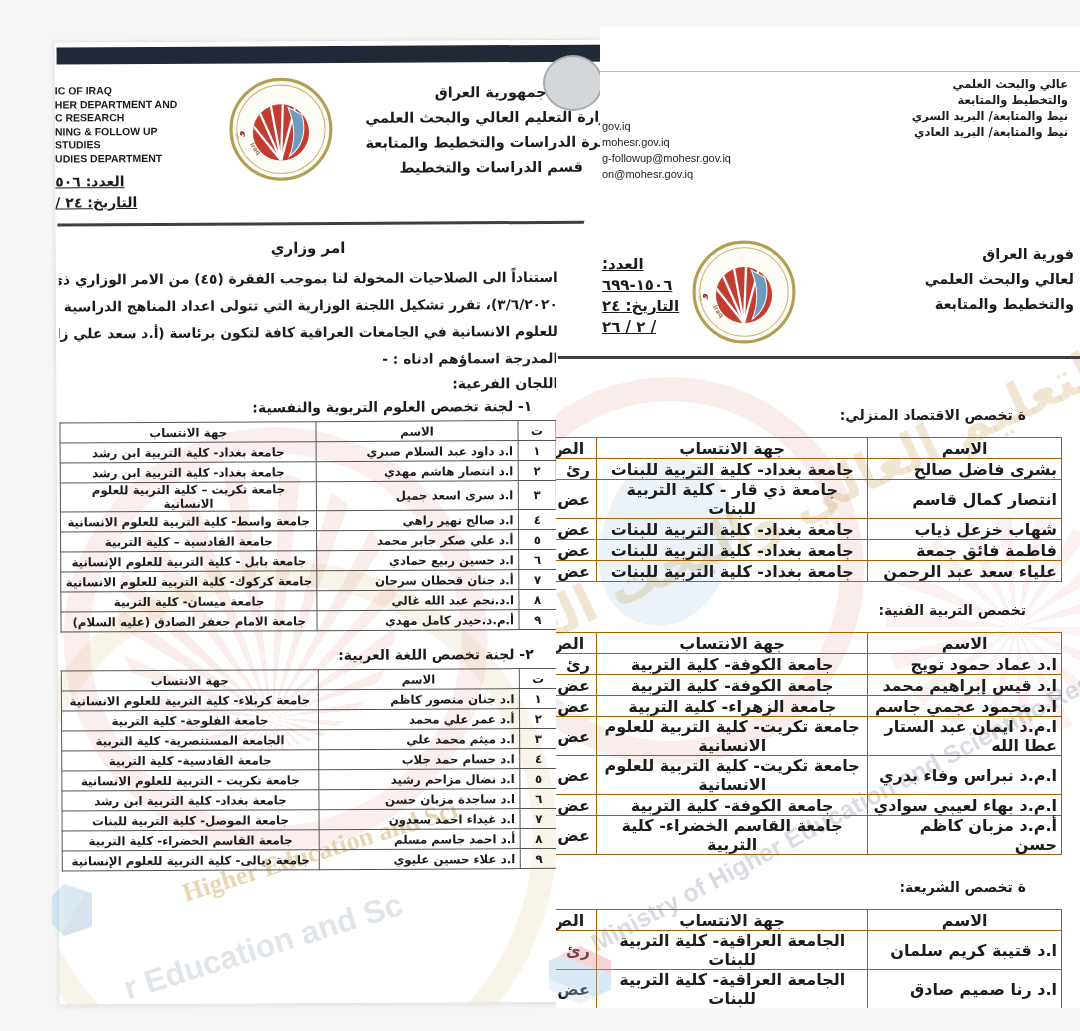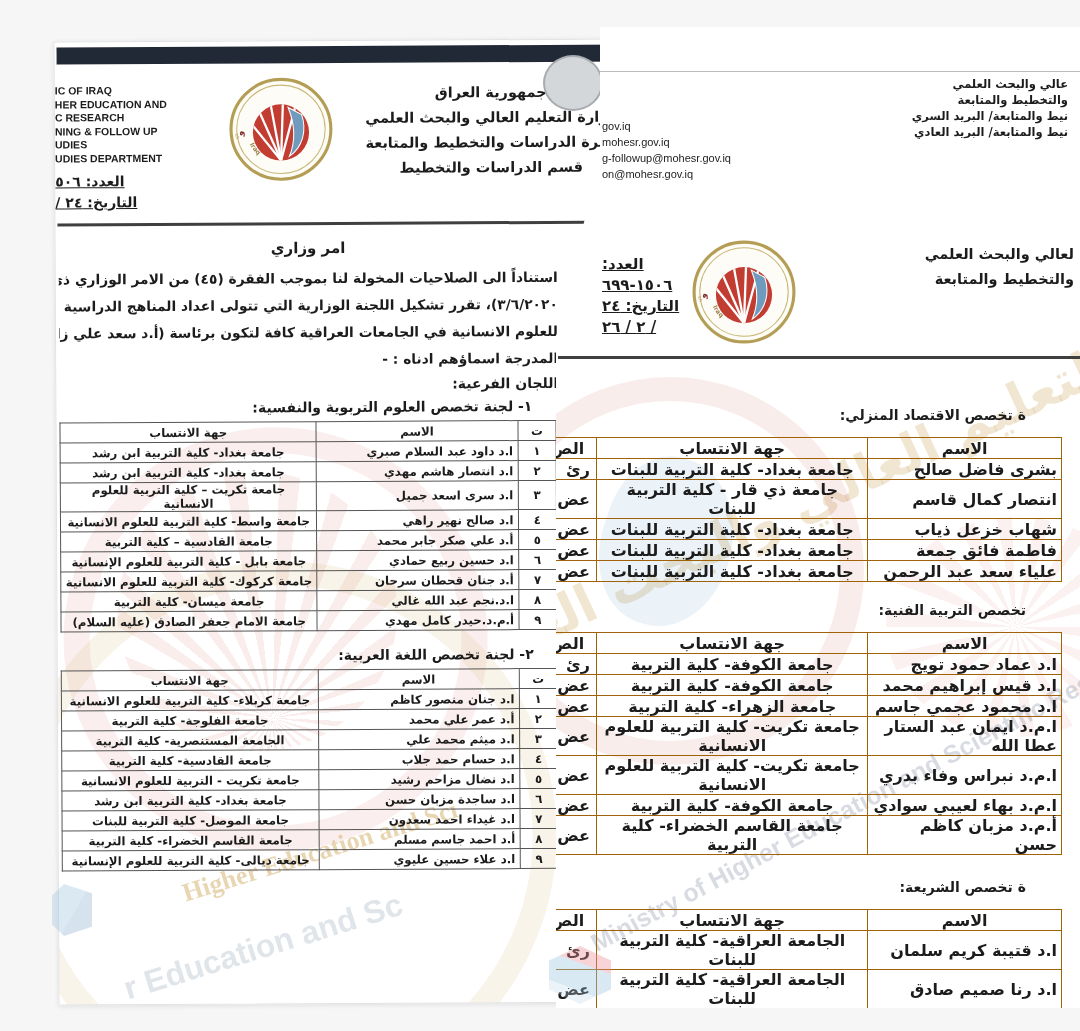--- a/index.html
+++ b/index.html
@@ -132,24 +132,24 @@
             <path id="arcBL" d="M 20,64 A 33,33 0 0 0 80,64" fill="none"></path>
             <text font-size="6" fill="#9c824a" font-weight="bold"><textPath href="#arcBL" startOffset="18%">Republic of Iraq</textPath></text>
             <path id="arcOL" d="M 6,55 A 45,45 0 0 0 94,55" fill="none"></path>
             <text font-size="4.6" fill="#a98f4e"><textPath href="#arcOL" startOffset="4%">Ministry of Higher Education and Scientific Research</textPath></text>
           </svg>
         </div>
         <div class="hdr-en">
           <div>
 
           <div>IC OF IRAQ</div>
-              <div>HER EDUCATION AND</div>
+              <div>HER DEPARTMENT AND</div>
               <div>C RESEARCH</div>
               <div>NING &amp; FOLLOW UP</div>
-              <div>UDIES</div>
+              <div>STUDIES</div>
               <div>UDIES DEPARTMENT</div>
             </div>
           <div class="hdr-nums">
             <div>العدد: ٥٠٦</div>
             <div>التاريخ: ٢٤ /</div>
           </div>
         </div>
       </div>
 
       <div class="rule"></div>
@@ -337,20 +337,21 @@
         <div>gov.iq</div>
             <div>mohesr.gov.iq</div>
             <div>g-followup@mohesr.gov.iq</div>
             <div>on@mohesr.gov.iq</div>
           </div>
       </div>
 
       <div class="hdr">
         <div class="hdr-ar">
 
+        <div>فورية العراق</div>
             <div>لعالي والبحث العلمي</div>
             <div>والتخطيط والمتابعة</div>
           </div>
         <div class="logo-wrap">
           <svg viewBox="0 0 100 100" width="104" height="104">
             <defs>
                 <clipPath id="redclipR">
                   <circle cx="50" cy="53" r="27"></circle>
                 </clipPath>
               </defs>

